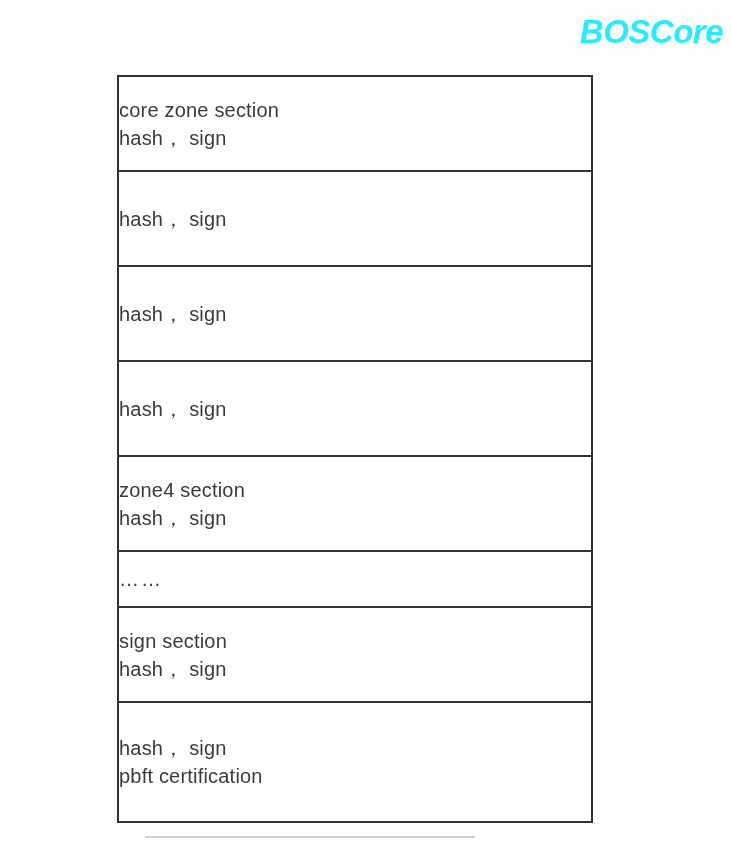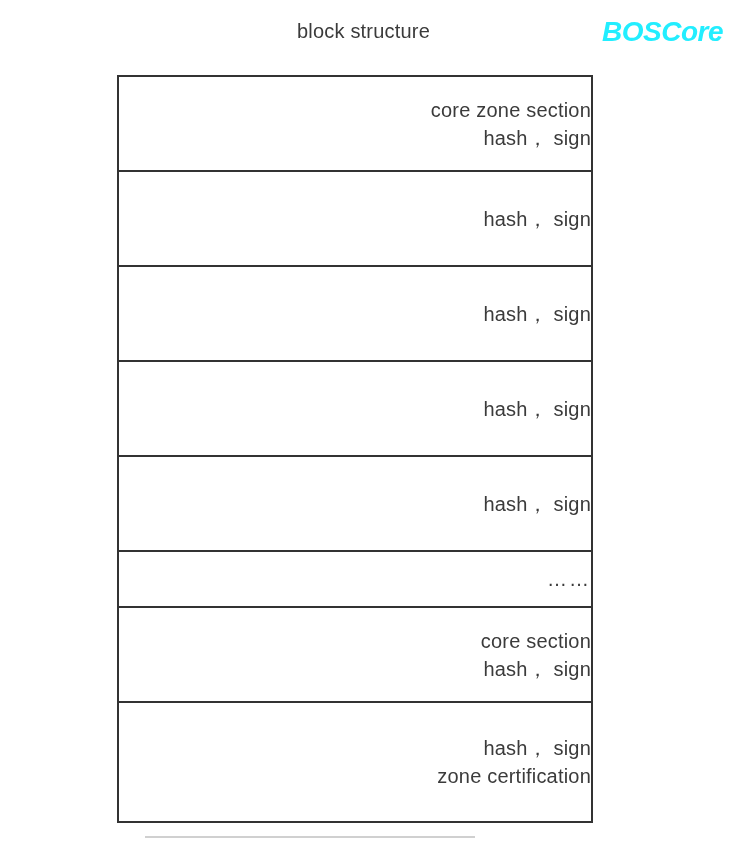--- a/index.html
+++ b/index.html
@@ -34,21 +34,21 @@
     font-size: 20px;
     line-height: 26px;
     color: #3b3b3b;
     letter-spacing: 0.2px;
     white-space: nowrap;
   }
   .brand-logo {
     position: absolute;
     right: 8px;
     top: 11px;
-    font-size: 28px;
+    font-size: 33px;
     line-height: 42px;
     font-weight: bold;
     font-style: italic;
     color: #22eeff;
     letter-spacing: -0.5px;
     white-space: nowrap;
   }
 
   
   .block-table {
@@ -59,21 +59,21 @@
     box-sizing: border-box;
     border: 2px solid #333333;
     background: #ffffff;
   }
   .block-row {
     box-sizing: border-box;
     border-bottom: 2px solid #333333;
     background: #ffffff;
     display: flex;
     flex-direction: column;
-    align-items: flex-end;
+    align-items: flex-start;
     justify-content: center;
     text-align: center;
   }
   .block-row:last-child {
     border-bottom: none;
   }
   .block-row.tall   { height: 95px; }
   .block-row.short  { height: 56px; }
   .block-row.final  { height: 118px; }
 
@@ -98,47 +98,47 @@
     top: 836px;
     width: 330px;
     height: 2px;
     background: #d0d0d0;
   }
 </style>
 </head>
 <body>
 
 <div class="header">
-  <div class="diagram-title">block structure</div>
   <div class="brand-logo">BOSCore</div>
 </div>
 
 <div class="block-table" id="block-table">
     <div class="block-row tall">
       <div class="row-line">core zone section</div>
       <div class="row-line">hash， sign</div>
     </div>
     <div class="block-row tall">
       <div class="row-line">hash， sign</div>
     </div>
     <div class="block-row tall">
       <div class="row-line">hash， sign</div>
     </div>
     <div class="block-row tall">
       <div class="row-line">hash， sign</div>
     </div>
     <div class="block-row tall">
+      <div class="row-line">zone4 section</div>
       <div class="row-line">hash， sign</div>
     </div>
     <div class="block-row short">
       <div class="row-line ellipsis-line">……</div>
     </div>
     <div class="block-row tall">
-      <div class="row-line">core section</div>
+      <div class="row-line">sign section</div>
       <div class="row-line">hash， sign</div>
     </div>
     <div class="block-row final">
       <div class="row-line">hash， sign</div>
-      <div class="row-line">zone certification</div>
+      <div class="row-line">pbft certification</div>
     </div>
   </div>
 
 <div class="bottom-rule"></div>
 
 </body></html>

